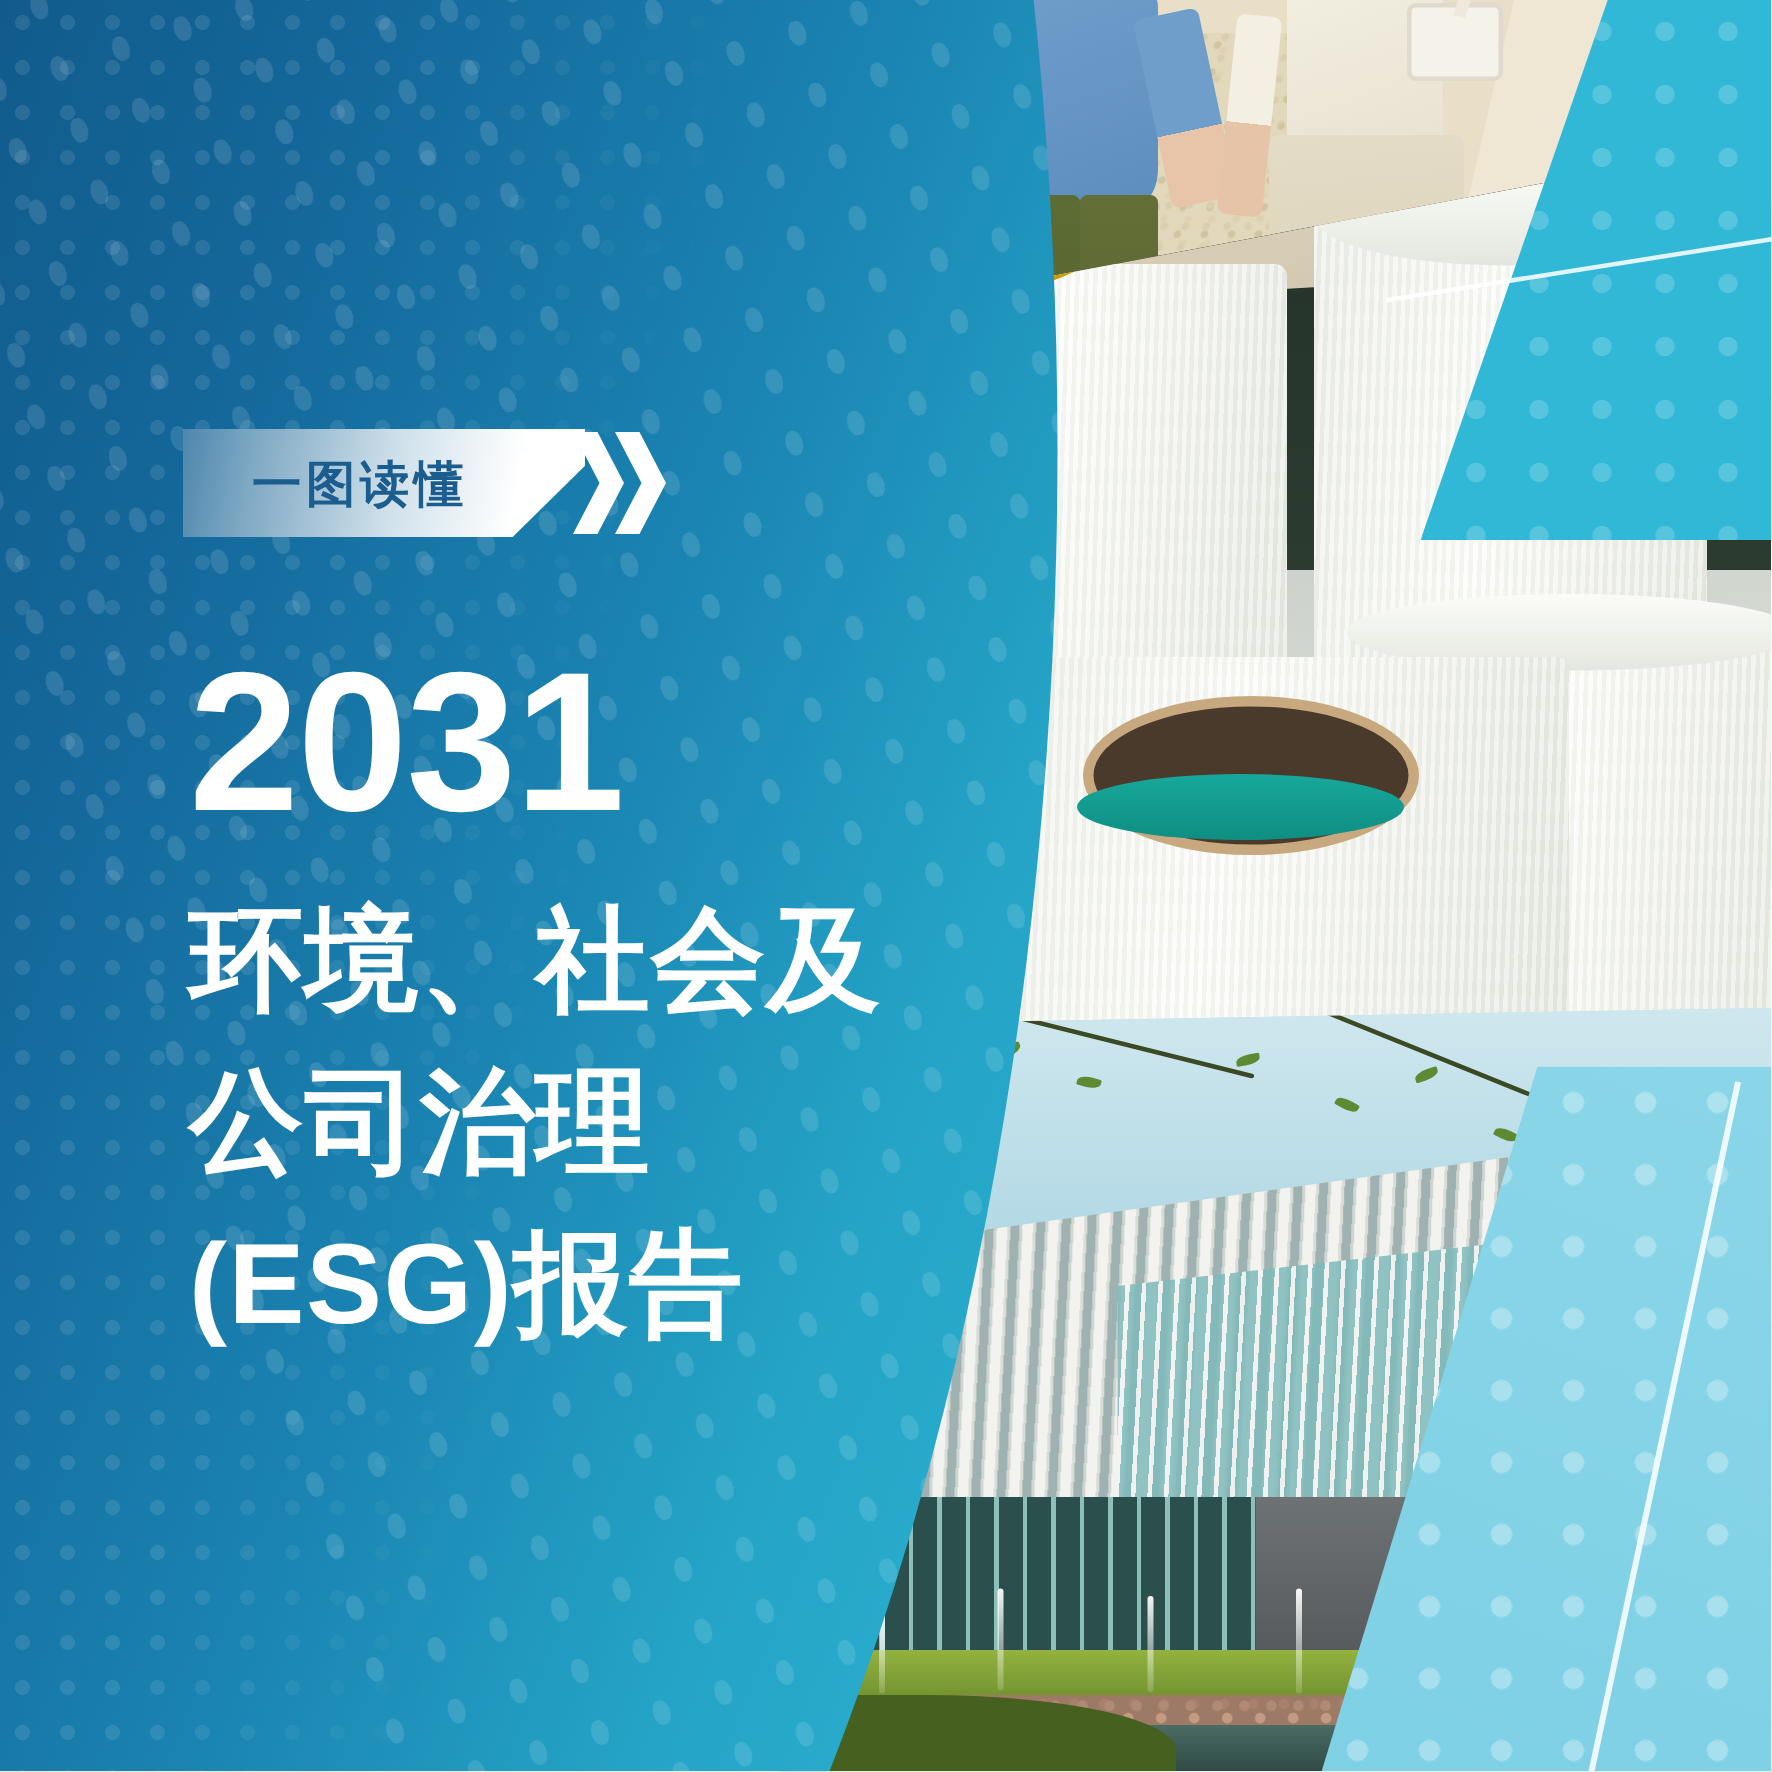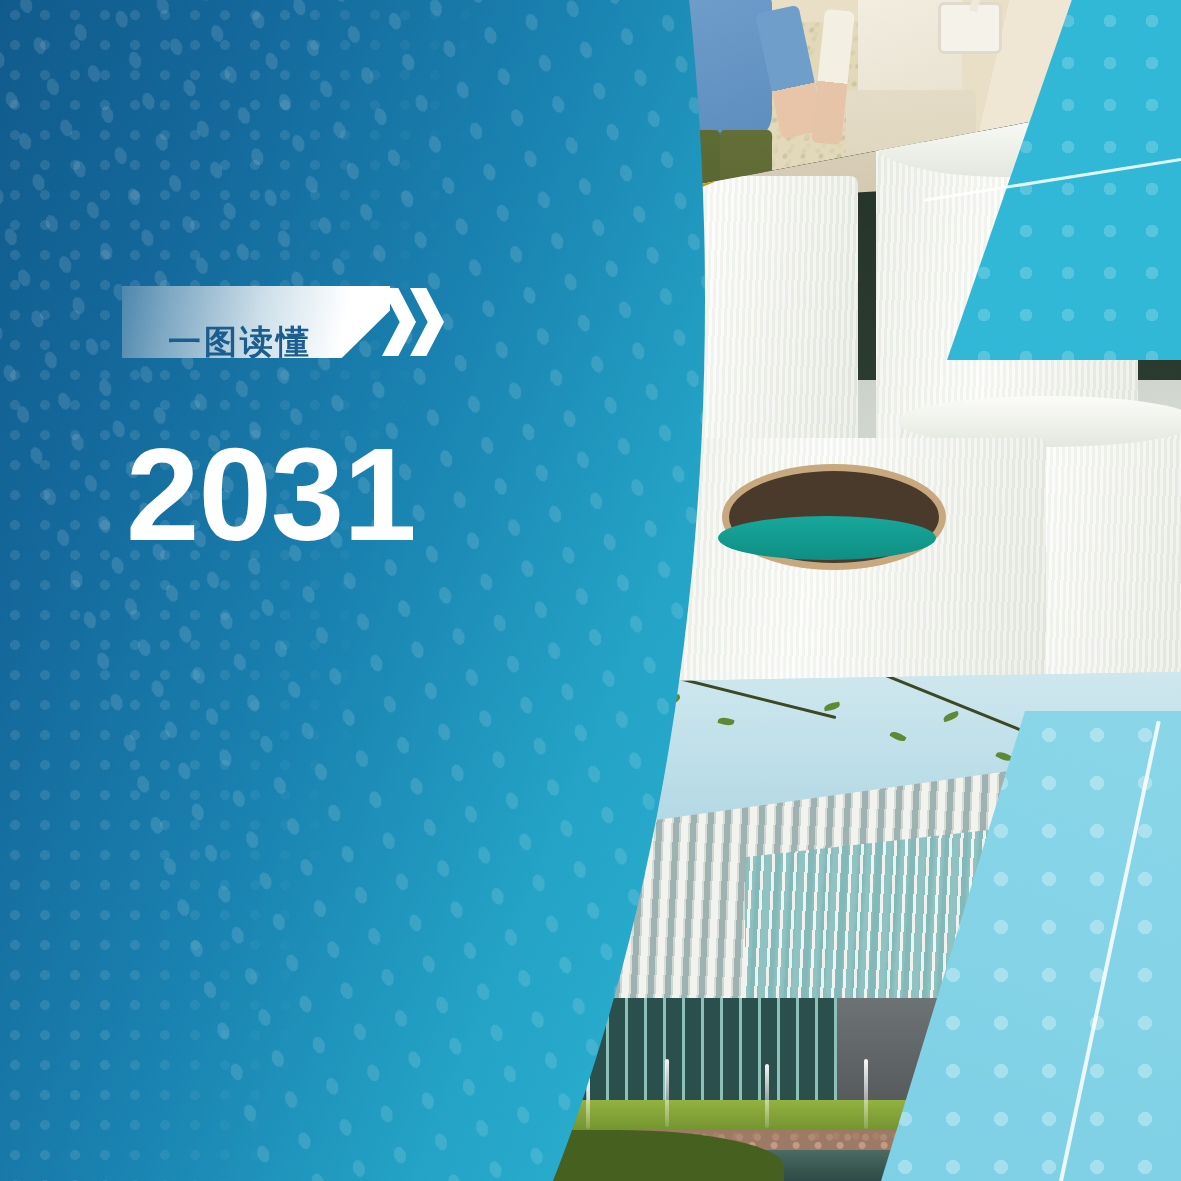--- a/index.html
+++ b/index.html
@@ -225,21 +225,21 @@
   #cyan-bottom-right .d{position:absolute;inset:0;
     background-image:radial-gradient(circle 10px at 50% 50%, rgba(255,255,255,.30) 0 70%, transparent 72%);
     background-size:48px 48px;}
   .hairline{position:absolute;background:rgba(255,255,255,.85);}
 
   
   #badge{
     position:absolute;left:122px;top:286px;height:72px;width:268px;
     background:linear-gradient(100deg,#4e87ad 0%,#7fa9c4 18%,#cfe0ea 52%,#ffffff 82%,#ffffff 100%);
     clip-path:polygon(0 0,100% 0,100% 34%,82% 100%,0 100%);
-    display:flex;align-items:flex-end;
+    display:flex;align-items:center;
   }
   #badge-text{
     margin-left:46px;
     color:#1a5d8e;
     font-size:33px;
     font-weight:700;
     letter-spacing:3px;
     line-height:1;
     white-space:nowrap;
   }
@@ -388,15 +388,20 @@
   </div>
 
   <div id="badge">
     <span id="badge-text">一图读懂</span>
   </div>
   <div id="chev-1"></div>
   <div id="chev-2"></div>
 
   <div id="headline">
     <div id="year">2031</div>
+    <div id="cn-lines">
+      <div class="cn-line">环境、社会及</div>
+      <div class="cn-line">公司治理</div>
+      <div class="cn-line">(ESG)报告</div>
+    </div>
   </div>
 
 </div>
 
 </body></html>

